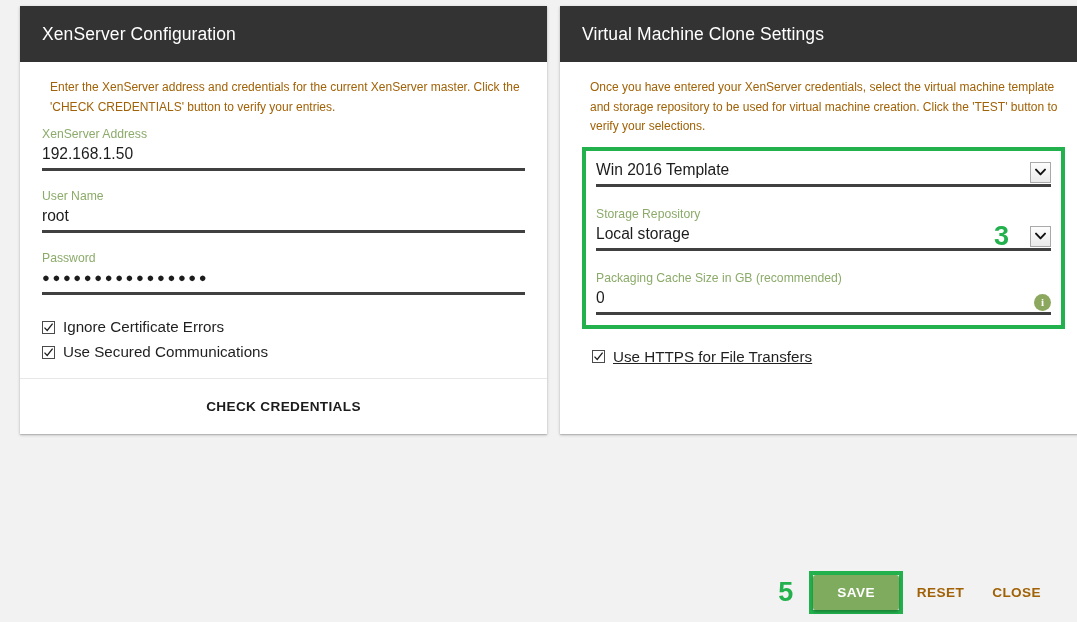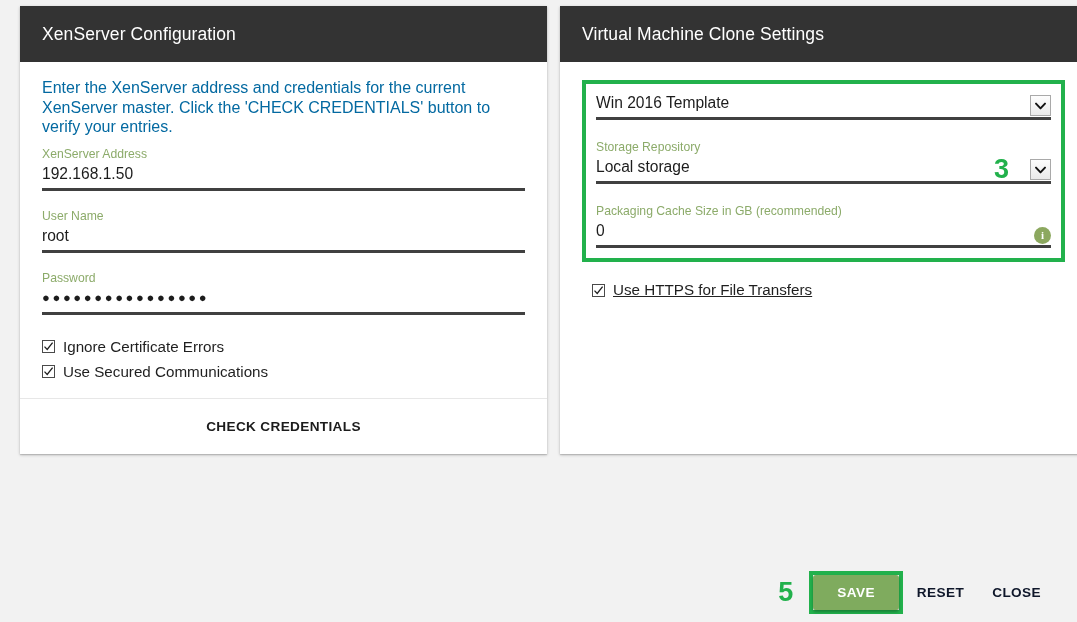--- a/index.html
+++ b/index.html
@@ -47,24 +47,24 @@
     font-weight: 400;
     letter-spacing: .1px;
   }
 
   .card-body {
     padding: 16px 22px 14px 22px;
     flex: 1;
   }
 
   .intro {
-    font-size: 16px;
+    font-size: 12px;
     line-height: 19.5px;
-    color: #0369a1;
-    margin: 0 0 10px 0;
+    color: #a16207;
+    margin: 0 0 10px 8px;
   }
 
   .field {
     position: relative;
     margin-bottom: 18px;
   }
   .field-label {
     font-size: 12.2px;
     color: #8cab6a;
     line-height: 15px;
@@ -239,21 +239,21 @@
     border-radius: 3px;
     padding: 10px 24px;
     box-shadow: 0 2px 3px rgba(0,0,0,0.28);
     cursor: pointer;
     font-family: "Liberation Sans", sans-serif;
   }
   .bar-btn {
     font-size: 13.6px;
     font-weight: bold;
     letter-spacing: .4px;
-    color: #0f172a;
+    color: #a16207;
     background: transparent;
     border: none;
     padding: 10px 14px;
     cursor: pointer;
     font-family: "Liberation Sans", sans-serif;
   }
 </style>
 </head>
 <body>
 
@@ -299,20 +299,21 @@
       </div>
     </div>
     <div class="card-footer">
       <button class="flat-btn">CHECK CREDENTIALS</button>
     </div>
   </div>
 
   <div class="card">
     <div class="card-header">Virtual Machine Clone Settings</div>
     <div class="card-body">
+      <p class="intro">Once you have entered your XenServer credentials, select the virtual machine template and storage repository to be used for virtual machine creation. Click the 'TEST' button to verify your selections.</p>
 
       <div id="vm-settings-group" class="anno-box">
 
         <div class="anno-num anno-num-3">3</div>
 
         <div class="field with-select">
           <span class="field-value">Win 2016 Template</span>
           <span class="select-arrow">
             <svg width="11" height="8" viewBox="0 0 11 8">
                 <path d="M1 1.6 L5.5 6.4 L10 1.6" stroke="#111" stroke-width="1.9" fill="none" stroke-linecap="round" stroke-linejoin="round"></path>

